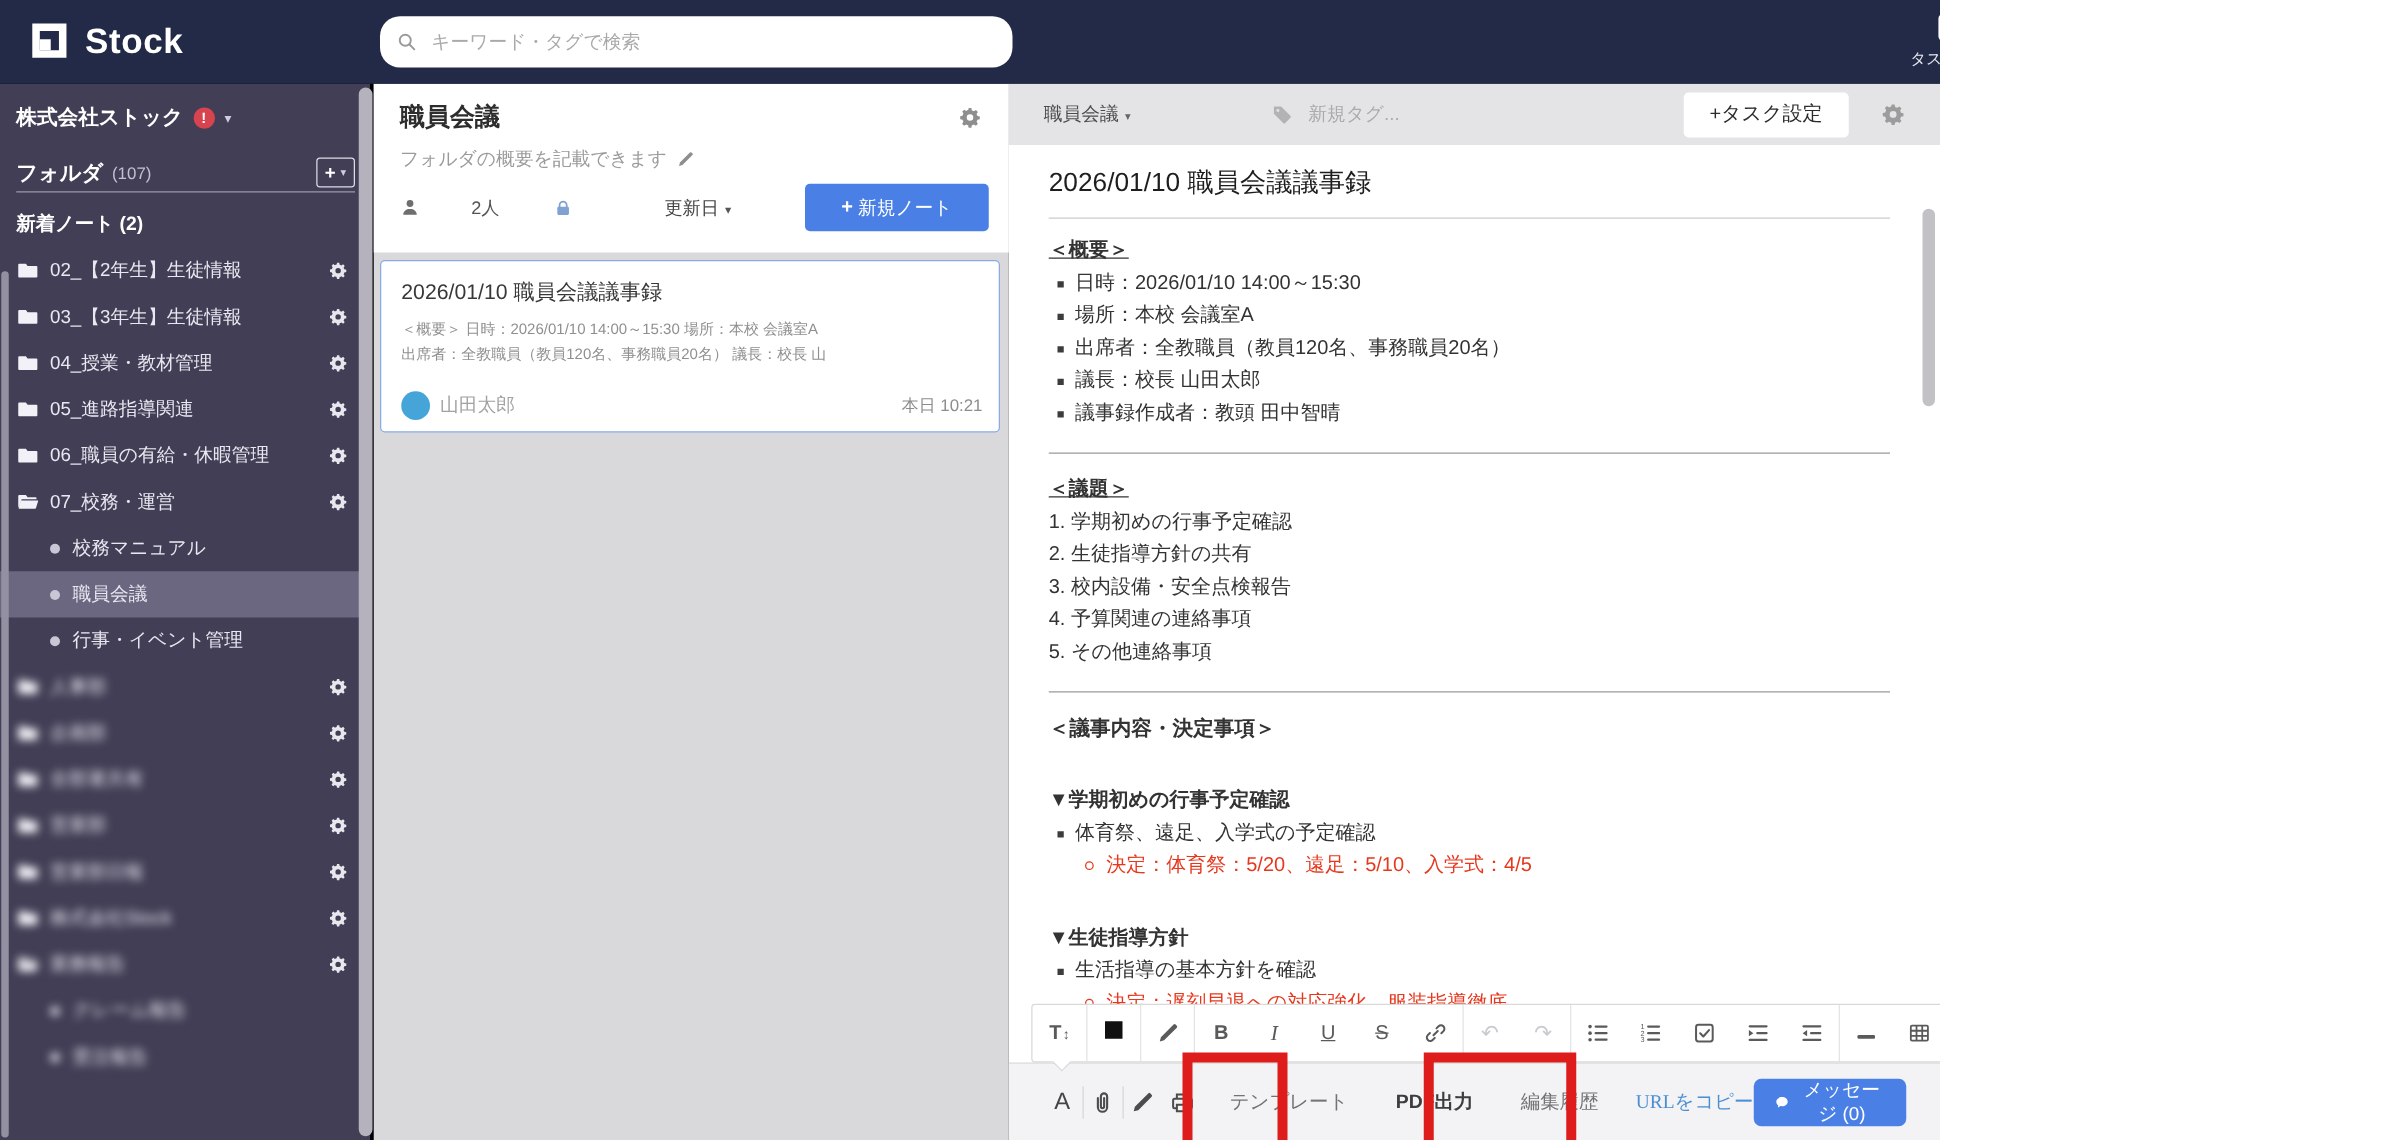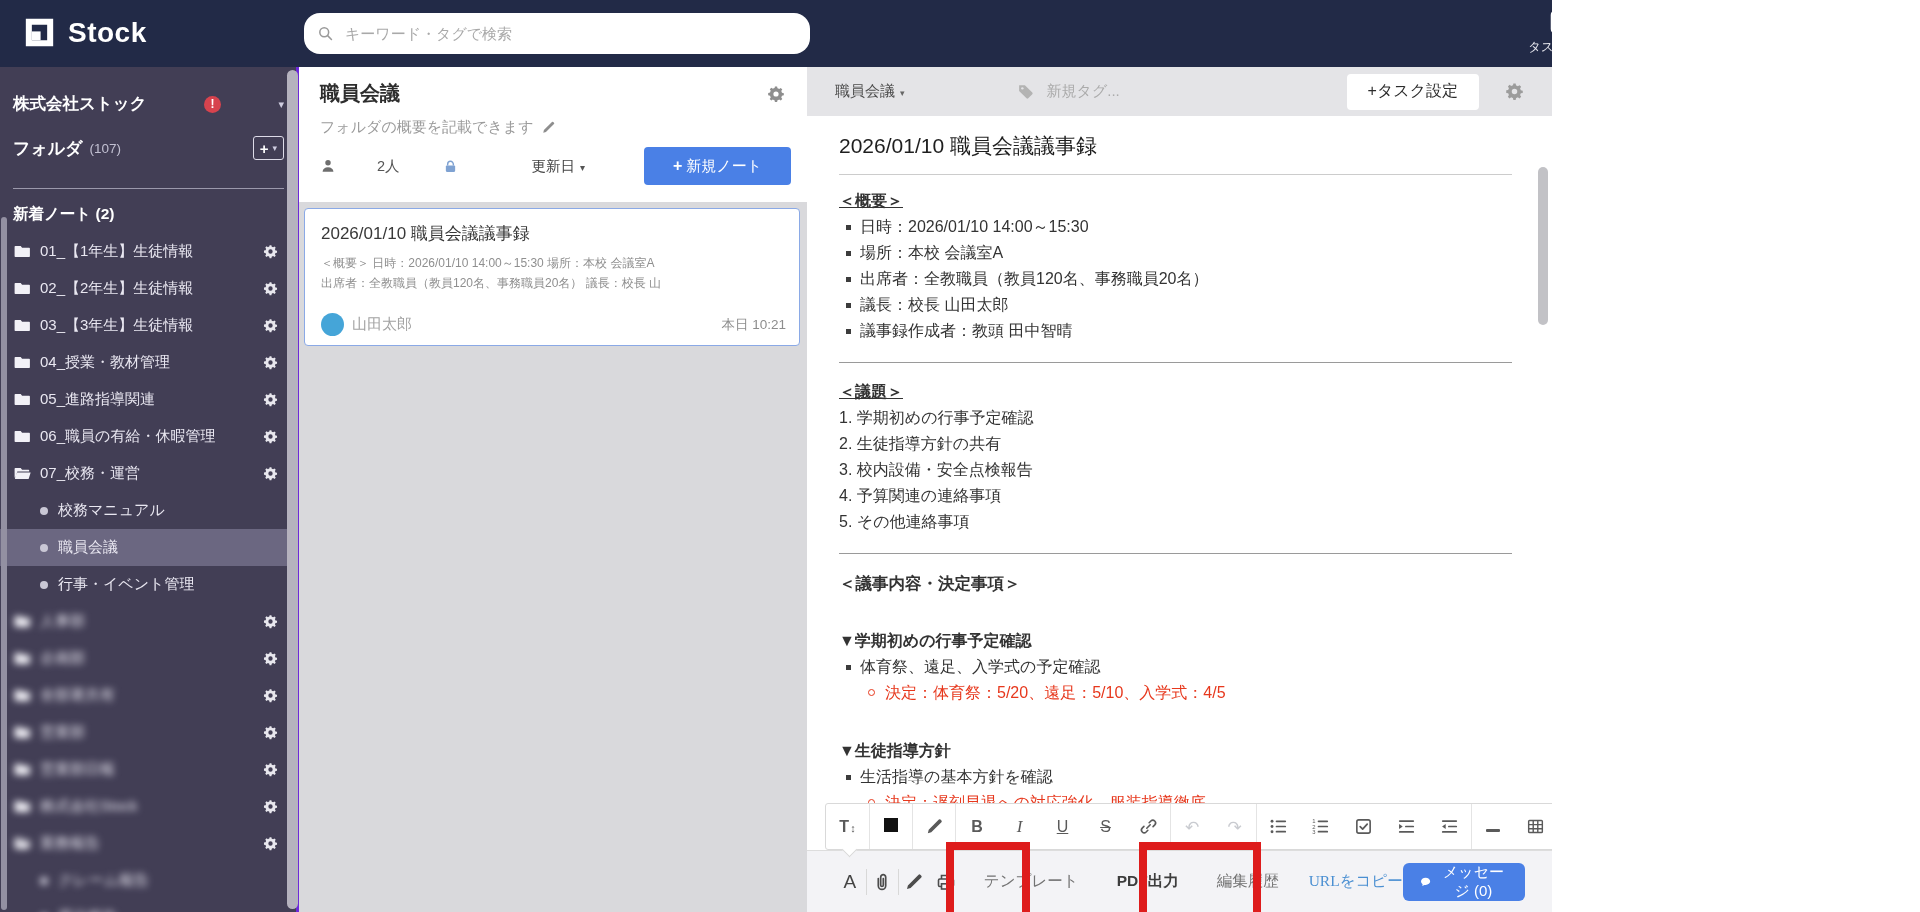--- a/index.html
+++ b/index.html
@@ -1,16 +1,16 @@
 <!DOCTYPE html>
 <html><head>
 <meta charset="utf-8">
 <style>
   html,body{margin:0;padding:0;overflow:hidden;background:#fff;font-family:"Liberation Sans","DejaVu Sans",sans-serif;}
-  .page{position:relative;width:1552px;height:912px;overflow:hidden;background:#6d28d9;}
+  .page{position:relative;width:1552px;height:912px;overflow:hidden;background:#000000;}
   svg{display:block;}
   .caret::after{content:"▾";}
 
   
   .topbar{position:absolute;left:0;top:0;width:1920px;height:67px;background:#222a47;z-index:5;}
   .logo{position:absolute;left:22px;top:15px;display:flex;align-items:center;gap:11px;}
   .logo-ic{width:35px;height:35px;}
   .logo-text{color:#fff;font-size:28px;font-weight:bold;letter-spacing:.5px;}
   .search{position:absolute;left:304px;top:13px;width:506px;height:41px;background:#fff;border-radius:16px;display:flex;align-items:center;padding:0 13px;gap:9px;box-sizing:border-box;}
   .search svg{width:17px;height:17px;color:#9a9a9a;flex:0 0 auto;}
@@ -19,24 +19,24 @@
   .nav{position:absolute;right:10px;top:0;height:67px;display:flex;}
   .nav-item{width:100px;padding-top:10px;display:flex;flex-direction:column;align-items:center;position:relative;color:#fff;cursor:pointer;}
   .nico{width:24px;height:24px;color:#fff;}
   .nav-label{font-size:12.5px;margin-top:5px;color:#e8e8ef;}
   .nav-badge{position:absolute;top:3px;right:22px;min-width:19px;height:19px;border-radius:10px;font-size:12px;display:flex;align-items:center;justify-content:center;font-weight:bold;}
   .nav-badge.grey{background:#b9bac2;color:#3c3c44;}
   .nav-badge.red{background:#e14b52;color:#fff;}
 
   
   .sidebar{position:absolute;left:0;top:67px;width:296px;bottom:0;background:#423e55;color:#e9e7f1;overflow:hidden;z-index:2;}
-  .org-row{display:flex;align-items:center;gap:8px;padding:26px 12px 0 13px;font-weight:bold;font-size:16.5px;color:#fff;cursor:pointer;justify-content:space-between;}
+  .org-row{display:flex;align-items:center;gap:8px;padding:16px 12px 0 13px;font-weight:bold;font-size:16.5px;color:#fff;cursor:pointer;}
   .org-badge{width:17px;height:17px;border-radius:50%;background:#d7434e;color:#fff;font-size:12px;font-weight:bold;display:flex;align-items:center;justify-content:center;}
   .sb-caret{font-size:11px;color:#cfcde0;}
-  .folders-row{display:flex;align-items:center;margin:21px 12px 0 13px;padding-bottom:28px;border-bottom:1px solid #9b98ab;}
+  .folders-row{display:flex;align-items:center;margin:21px 12px 0 13px;padding-bottom:3px;border-bottom:1px solid #9b98ab;}
   .folders-label{font-weight:bold;font-size:17px;color:#fff;}
   .folders-count{font-size:13.5px;color:#c2c0d2;margin-left:7px;}
   .add-box{margin-left:auto;display:flex;align-items:center;gap:4px;border:1.5px solid #dddbe8;border-radius:3px;height:22px;padding:0 6px;cursor:pointer;}
   .add-box .plus{font-weight:bold;font-size:15px;color:#fff;}
   .add-box .caret{font-size:9px;color:#cfcde0;}
   .new-notes{margin:15px 12px 8px 13px;font-weight:bold;font-size:15.5px;color:#fff;}
   .srow{height:37px;display:flex;align-items:center;padding:0 18px 0 14px;font-size:15px;cursor:pointer;position:relative;}
   .srow .rlabel{display:flex;align-items:center;min-width:0;white-space:nowrap;}
   .srow.selected{background:#6b6781;}
   .fic{width:17px;height:17px;color:#f2f1f7;margin-right:9px;flex:0 0 auto;}
@@ -313,31 +313,20 @@
       <span class="add-box">
         <span class="plus">+</span>
         <span class="caret"></span>
       </span>
     </div>
     <div class="new-notes">
       <span>新着ノート</span>
       <span>(2)</span>
     </div>
     <div id="folder-list">
-        <div class="srow">
-          <span class="rlabel">
-            <svg class="fic">
-              <use href="#sy-folder"></use>
-            </svg>
-            <span>01_【1年生】生徒情報</span>
-          </span>
-          <svg class="gearbtn">
-            <use href="#sy-gear"></use>
-          </svg>
-        </div>
         <div class="srow">
           <span class="rlabel">
             <svg class="fic">
               <use href="#sy-folder"></use>
             </svg>
             <span>02_【2年生】生徒情報</span>
           </span>
           <svg class="gearbtn">
             <use href="#sy-gear"></use>
           </svg>

